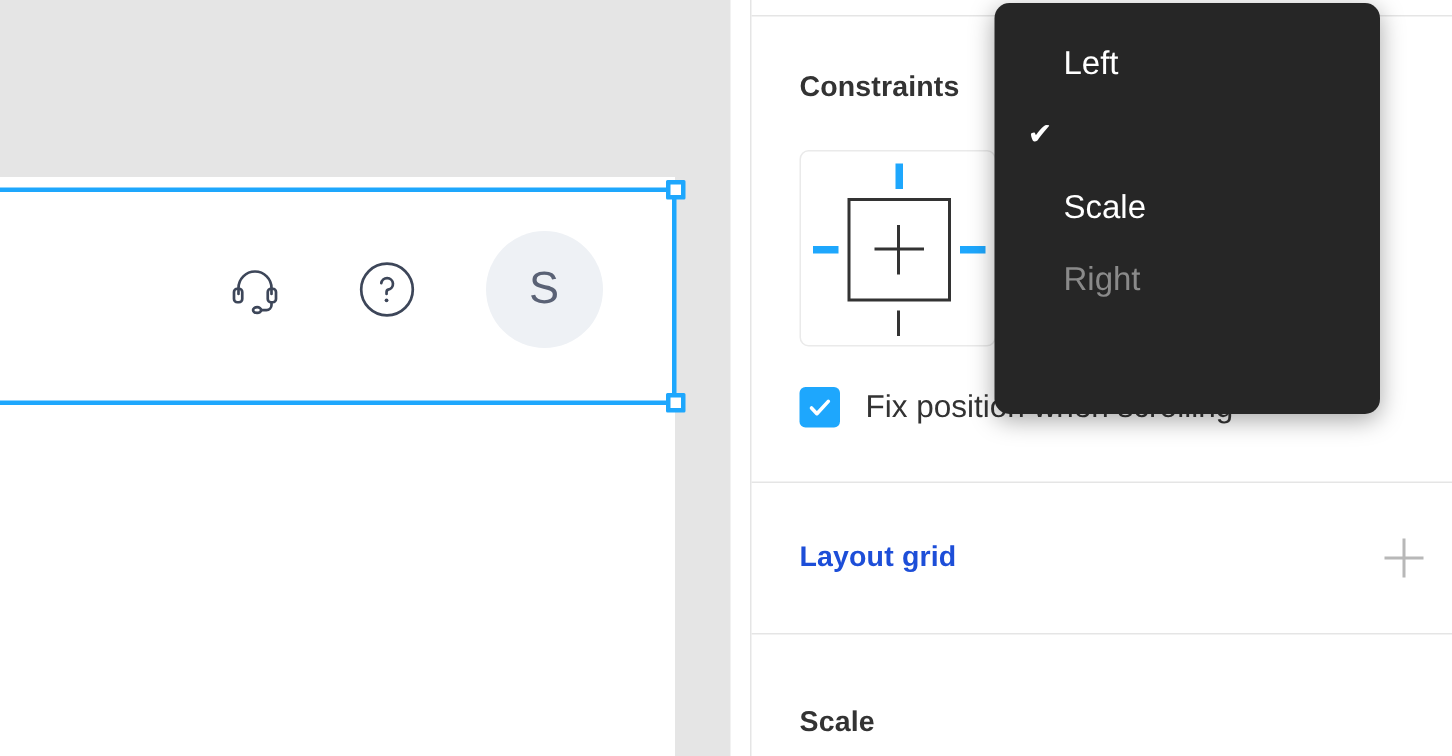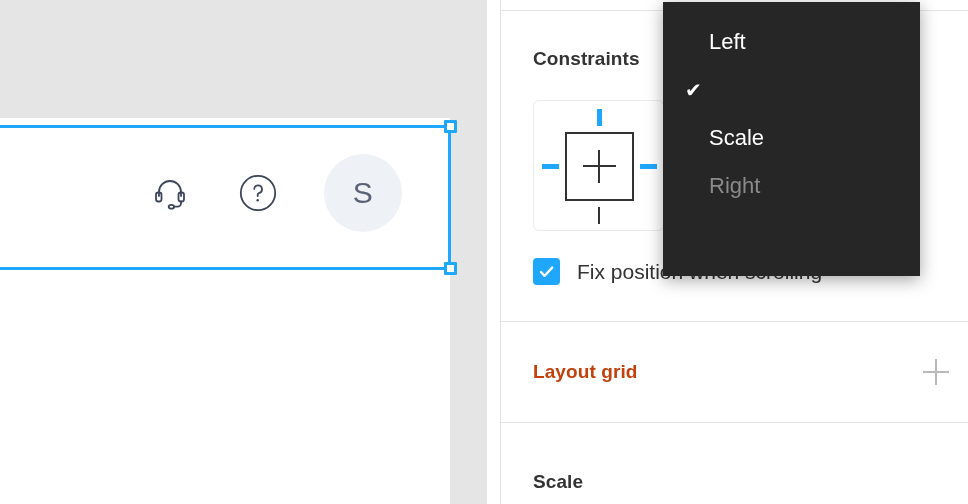--- a/index.html
+++ b/index.html
@@ -116,21 +116,21 @@
   }
 
   .section-title {
     font-size: 19px;
     font-weight: bold;
     color: #333333;
     letter-spacing: .1px;
   }
 
   .section-title.muted {
-    color: #c2410c;
+    color: #1d4ed8;
   }
 
   
   #constraints-section {
     padding-top: 37px;
   }
 
   .constraints-widget {
     margin-top: 30px;
     width: 131px;
@@ -216,21 +216,21 @@
   }
 
   
   #dropdown {
     position: absolute;
     left: 663px;
     top: 2px;
     width: 257px;
     height: 274px;
     background: #262626;
-    border-radius: 0;
+    border-radius: 10px;
     box-shadow: 0 4px 16px rgba(0,0,0,.35);
     padding: 16px 0;
     z-index: 50;
   }
 
   .menu-item {
     height: 48px;
     display: flex;
     align-items: center;
     padding-left: 22px;

